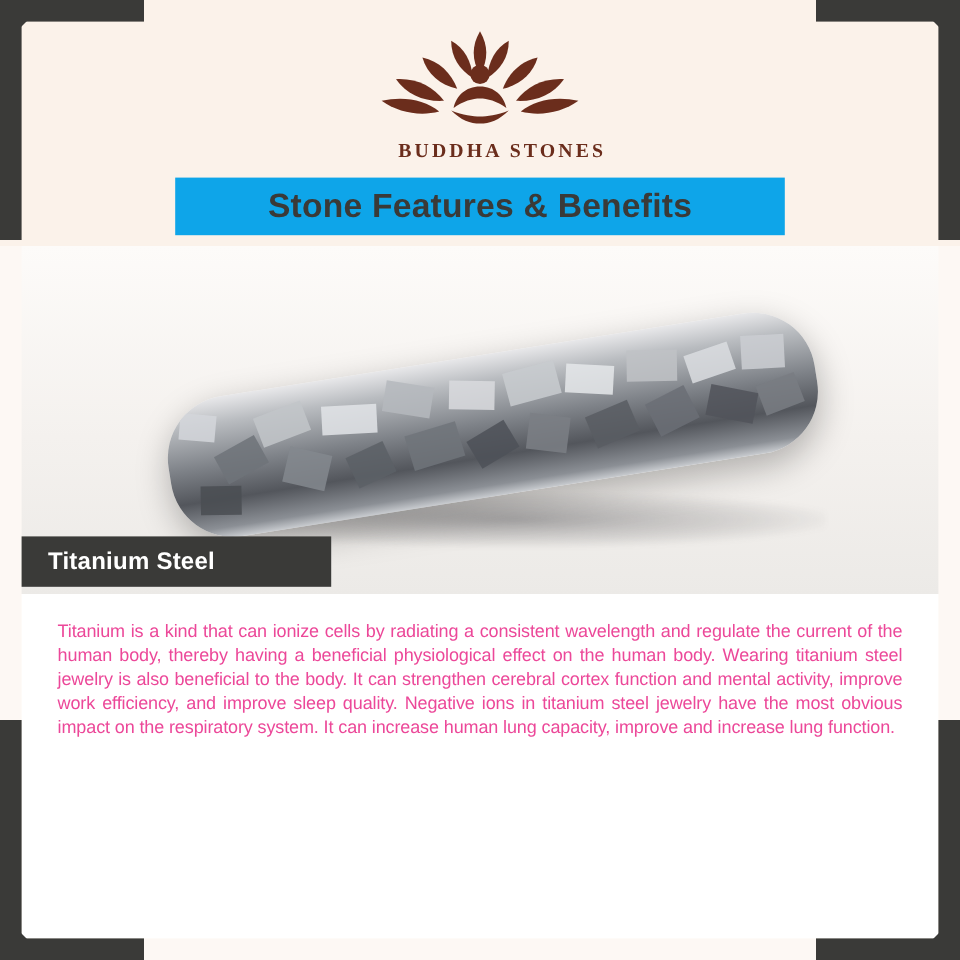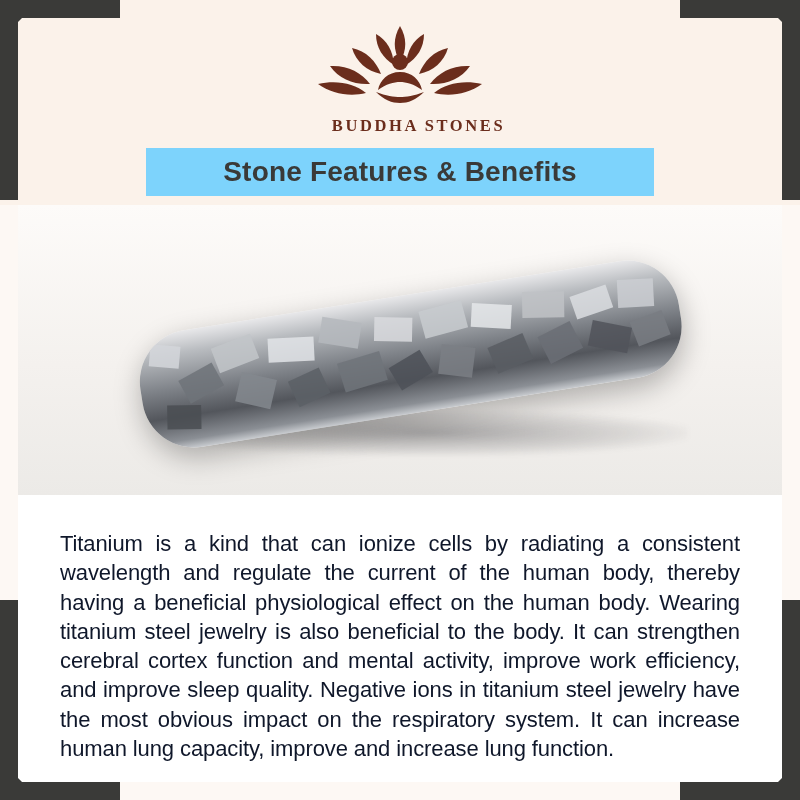--- a/index.html
+++ b/index.html
@@ -75,21 +75,21 @@
     font-weight: bold;
     font-family: "Liberation Serif", serif;
     padding-left: 37px;
   }
 
   
   .title-banner {
     position: absolute;
     left: 146px; top: 148px;
     width: 508px; height: 48px;
-    background: #7dd3fc;
+    background: #0ea5e9;
     z-index: 7;
     display: flex;
     align-items: center;
     justify-content: center;
   }
   .title-banner-text {
     font-size: 28px;
     font-weight: bold;
     color: #3a3a38;
     letter-spacing: 0.2px;
@@ -181,25 +181,25 @@
     margin: 0 0 10px 0;
     letter-spacing: 0.1px;
     white-space: nowrap;
   }
   .heart {
     color: #2f2f2d;
     font-size: 22px;
     vertical-align: 1px;
   }
   .body-copy {
-    font-size: 22px;
+    font-size: 15px;
     line-height: 1.33;
-    color: #0f172a;
+    color: #ec4899;
     text-align: justify;
-    margin: 12px;
+    margin: 0;
     letter-spacing: -0.1px;
   }
 </style>
 </head>
 <body>
 
 <div class="page">
 
   <div class="top-area"></div>
 
@@ -255,20 +255,23 @@
         <path d="M62 74 C70 82 78 85 86 85 C94 85 102 82 110 74 C100 78 92 79 86 79 C80 79 72 78 62 74 Z"></path>
       </g>
     </svg>
     <div class="logo-text">BUDDHA STONES</div>
   </div>
 
   <div class="title-banner">
     <div class="title-banner-text">Stone Features &amp; Benefits</div>
   </div>
 
+  <div class="label-ribbon">
+    <span class="label-ribbon-text">Titanium Steel</span>
+  </div>
 
   <div class="content">
     <p class="body-copy">Titanium is a kind that can ionize cells by radiating a consistent wavelength and regulate the current of the human body, thereby having a beneficial physiological effect on the human body. Wearing titanium steel jewelry is also beneficial to the body. It can strengthen cerebral cortex function and mental activity, improve work efficiency, and improve sleep quality. Negative ions in titanium steel jewelry have the most obvious impact on the respiratory system. It can increase human lung capacity, improve and increase lung function.</p>
   </div>
 
   <div class="corner corner-tl-h"></div>
   <div class="corner corner-tl-v"></div>
   <div class="corner corner-tr-h"></div>
   <div class="corner corner-tr-v"></div>
   <div class="corner corner-bl-h"></div>

